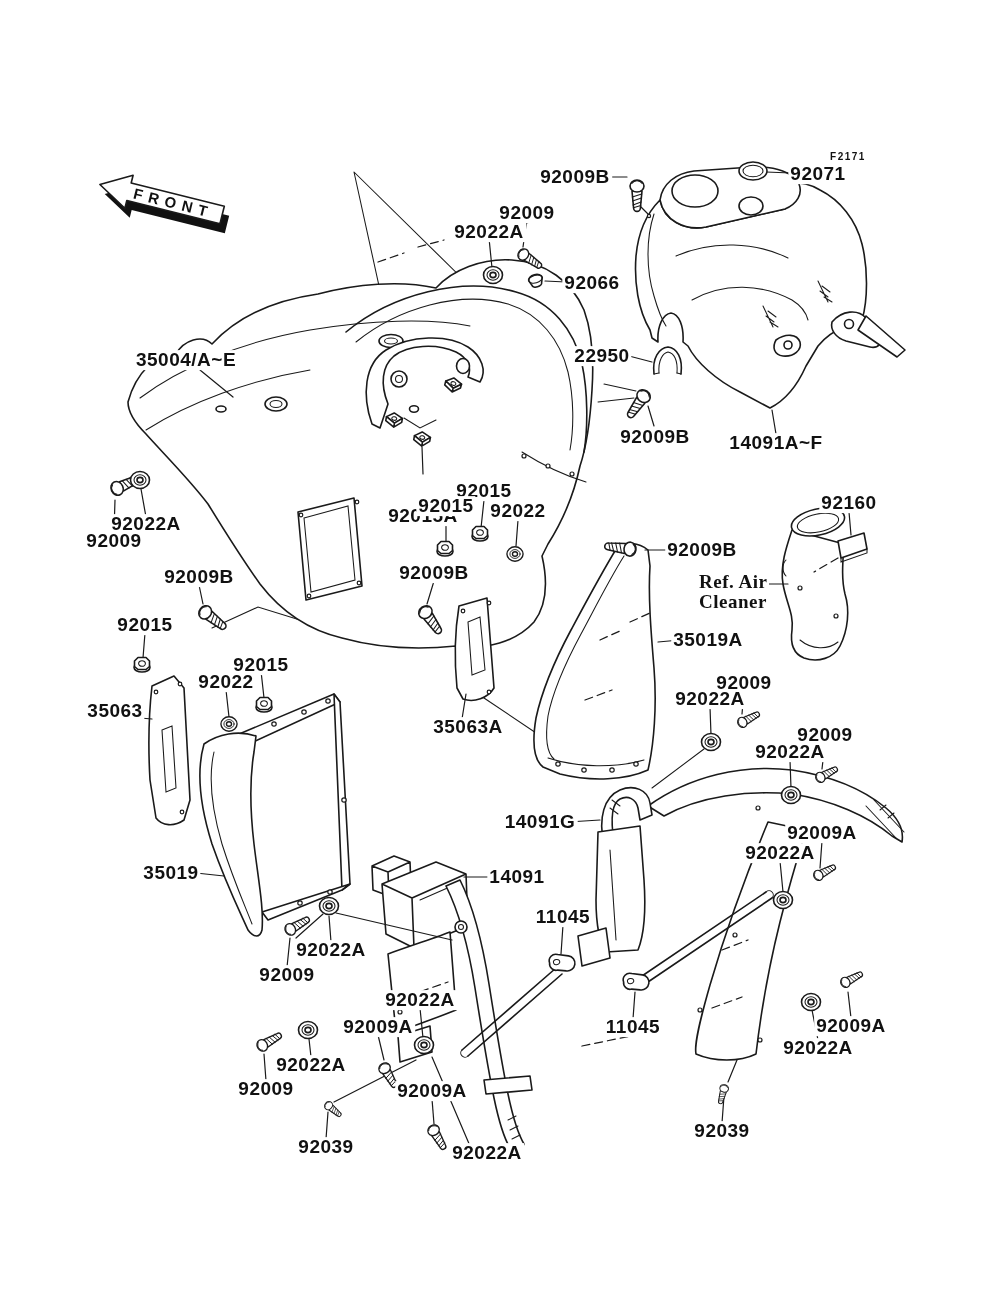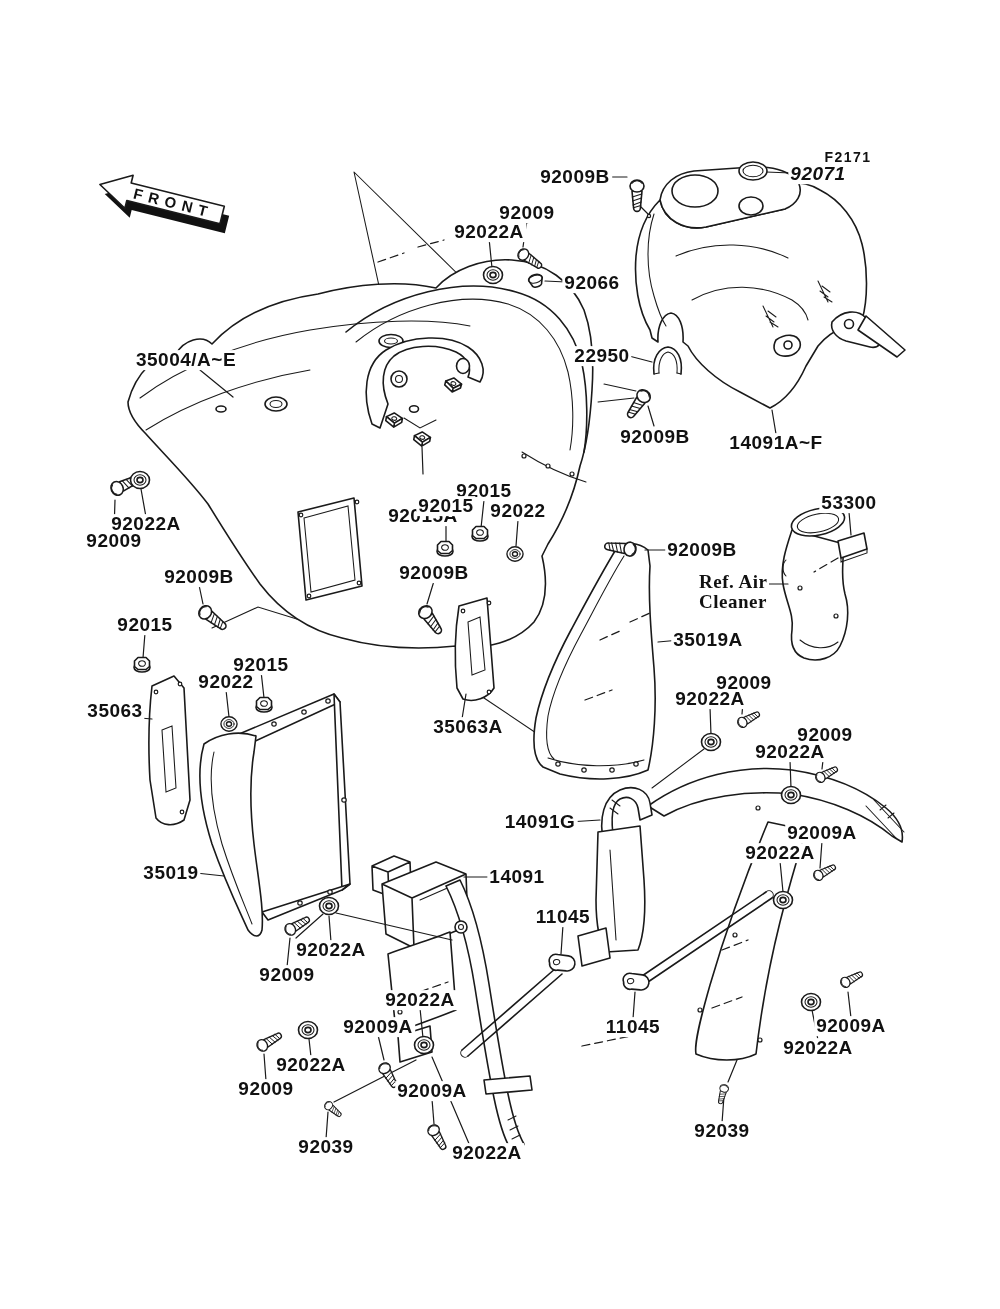--- a/index.html
+++ b/index.html
@@ -7,21 +7,21 @@
     position:relative;width:1000px;height:1309px;background:#ffffff;
     font-family:"Liberation Sans", sans-serif;overflow:hidden;margin:0 auto;
   }
   .stage svg{position:absolute;left:0;top:0;}
   #labels-layer{position:absolute;left:0;top:0;width:100%;height:100%;pointer-events:none;}
   .part-label{
     position:absolute;transform:translate(-50%,-50%);
     font-weight:bold;font-size:19px;letter-spacing:0.5px;color:#111;
     background:#fff;padding:0 2px;white-space:pre;line-height:1.04;
   }
-  .part-label.small{font-size:14px;letter-spacing:1.5px;}
+  .part-label.small{font-size:10px;letter-spacing:1.5px;}
   .part-label.multiline{transform:translate(0,-50%);text-align:left;}
   
   .ln{stroke:#1a1a1a;fill:none;stroke-width:1.6;stroke-linecap:round;stroke-linejoin:round;}
   .lnw{stroke:#1a1a1a;fill:#ffffff;stroke-width:1.6;stroke-linejoin:round;}
   .thin{stroke:#1a1a1a;fill:none;stroke-width:1.05;stroke-linecap:round;}
   .leader{stroke:#1a1a1a;fill:none;stroke-width:1.2;stroke-linecap:round;}
   .dash{stroke:#1a1a1a;fill:none;stroke-width:1.25;stroke-dasharray:8 5;stroke-linecap:round;}
   .dot{fill:#ffffff;stroke:#1a1a1a;stroke-width:1.2;}
   .front-text{font-family:"Liberation Sans",sans-serif;font-weight:bold;font-size:15px;fill:#111;letter-spacing:6px;}
 </style>
@@ -353,31 +353,31 @@
         <use href="#g-rubber-cap" transform="translate(536,281) rotate(-15) scale(1)"></use>
         <use href="#g-tank-ring" transform="translate(753,171) rotate(0) scale(1)"></use>
         <use href="#g-pipe-clamp" transform="translate(561,963) rotate(-15) scale(1)"></use>
         <use href="#g-pipe-clamp" transform="translate(635,982) rotate(-15) scale(1)"></use>
       </g>
   </svg>
 
   <div id="labels-layer">
       <div class="part-label small" style="left: 848px; top: 157px;">F2171</div>
       <div class="part-label" style="left: 575px; top: 177px;">92009B</div>
-      <div class="part-label" style="left: 818px; top: 174px; font-style: italic;">92071</div>
+      <div class="part-label" style="left: 818px; top: 174px;">92071</div>
       <div class="part-label" style="left: 527px; top: 213px;">92009</div>
       <div class="part-label" style="left: 489px; top: 232px;">92022A</div>
       <div class="part-label" style="left: 592px; top: 283px;">92066</div>
       <div class="part-label" style="left: 602px; top: 356px;">22950</div>
       <div class="part-label" style="left: 186px; top: 360px;">35004/A~E</div>
       <div class="part-label" style="left: 655px; top: 437px;">92009B</div>
       <div class="part-label" style="left: 776px; top: 443px;">14091A~F</div>
       <div class="part-label" style="left: 423px; top: 483px; margin-top: 33px;">92015A</div>
       <div class="part-label" style="left: 484px; top: 491px;">92015</div>
-      <div class="part-label" style="left: 849px; top: 503px;">53300</div>
+      <div class="part-label" style="left: 849px; top: 503px;">92160</div>
       <div class="part-label" style="left: 446px; top: 506px;">92015</div>
       <div class="part-label" style="left: 518px; top: 511px;">92022</div>
       <div class="part-label" style="left: 146px; top: 524px;">92022A</div>
       <div class="part-label" style="left: 114px; top: 541px;">92009</div>
       <div class="part-label" style="left: 702px; top: 550px;">92009B</div>
       <div class="part-label" style="left: 199px; top: 577px;">92009B</div>
       <div class="part-label" style="left: 434px; top: 573px;">92009B</div>
       <div class="part-label multiline" style="left: 697px; top: 592px; font-family: Liberation Serif, serif;">Ref. Air
 Cleaner</div>
       <div class="part-label" style="left: 145px; top: 625px;">92015</div>

